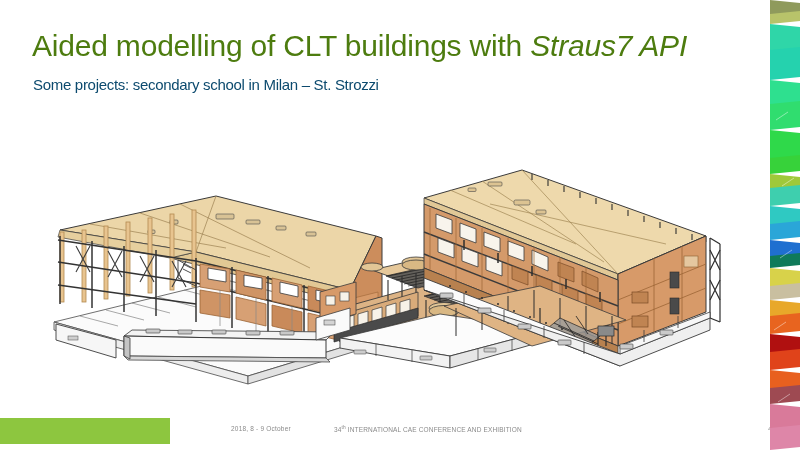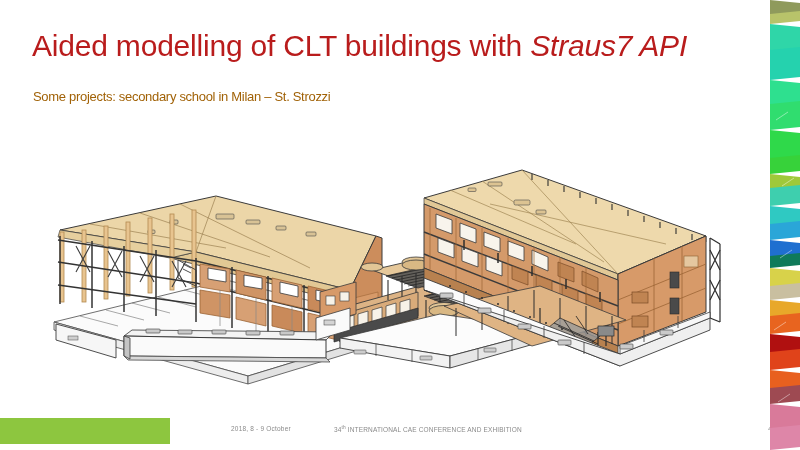--- a/index.html
+++ b/index.html
@@ -19,34 +19,34 @@
     overflow: hidden;
   }
   
   #title {
     position: absolute;
     left: 32px;
     top: 28px;
     width: 700px;
     font-size: 30px;
     line-height: 36px;
-    color: #b91c1c;
+    color: #4d7c0f;
     letter-spacing: -0.2px;
     white-space: nowrap;
   }
   #title .reg { font-style: normal; }
   #title .ital { font-style: italic; }
   
   #subtitle {
     position: absolute;
     left: 33px;
-    top: 88px;
-    font-size: 13px;
+    top: 76px;
+    font-size: 15px;
     line-height: 18px;
-    color: #a16207;
+    color: #0c4a6e;
     letter-spacing: -0.3px;
     white-space: nowrap;
   }
   
   #figure {
     position: absolute;
     left: 20px;
     top: 140px;
     width: 720px;
     height: 250px;

